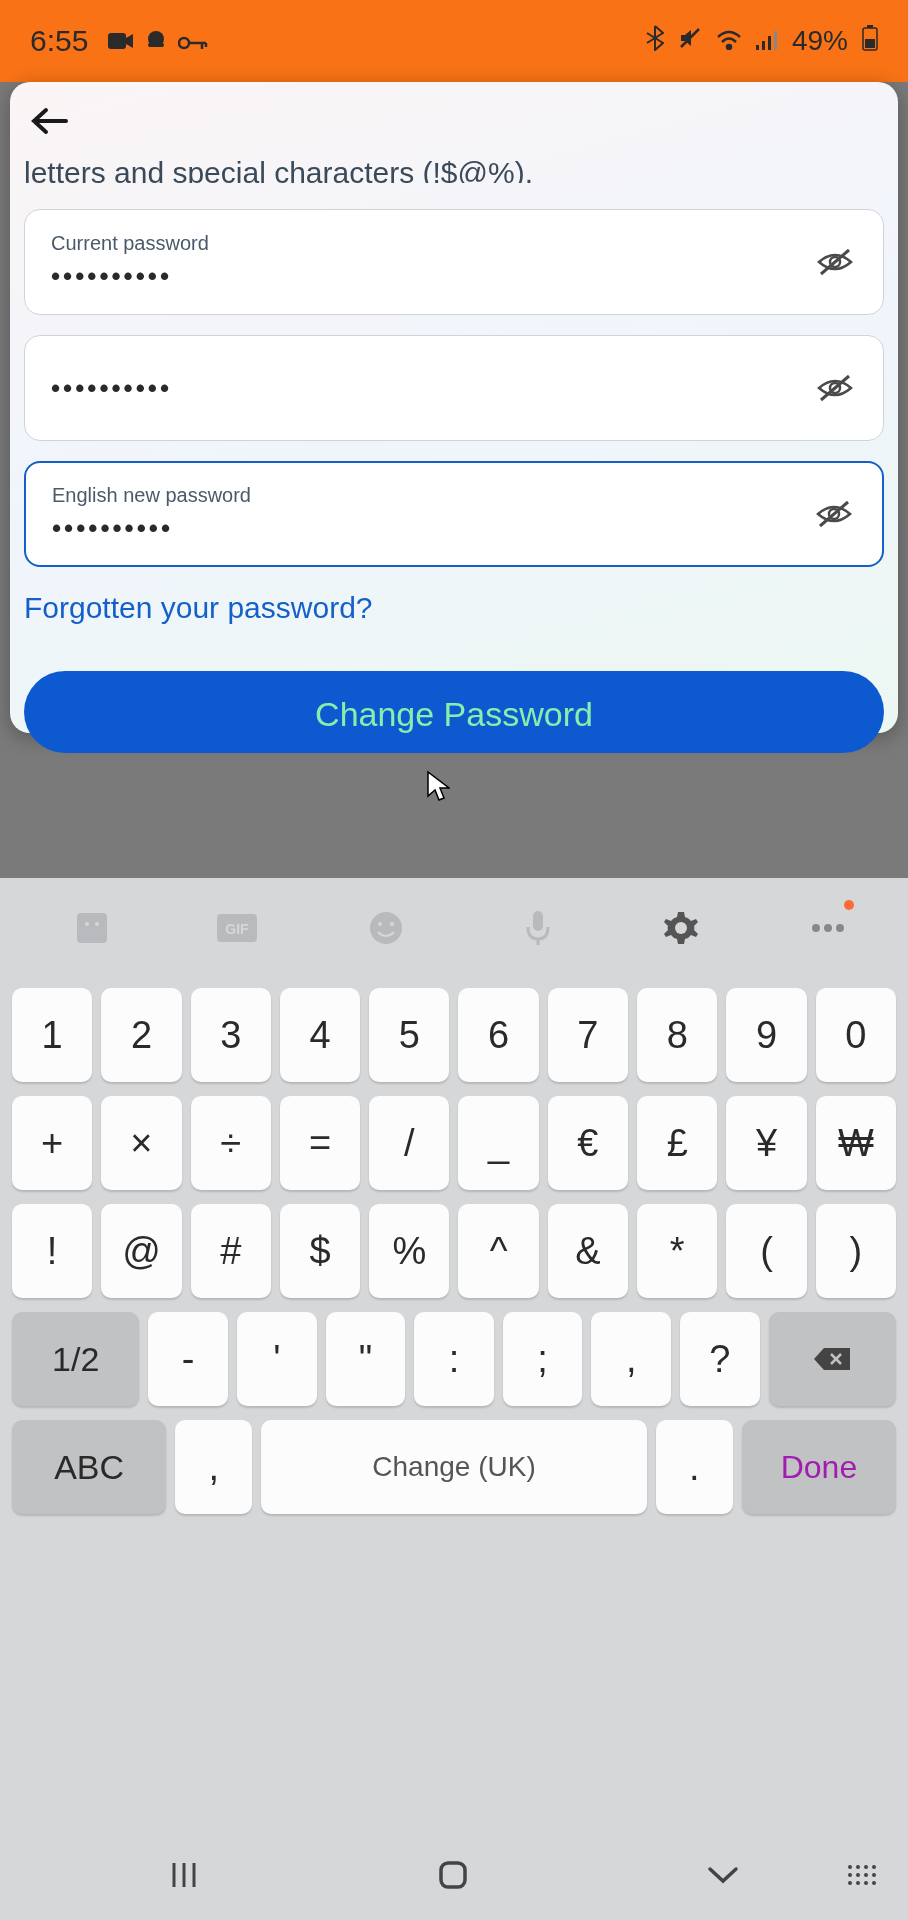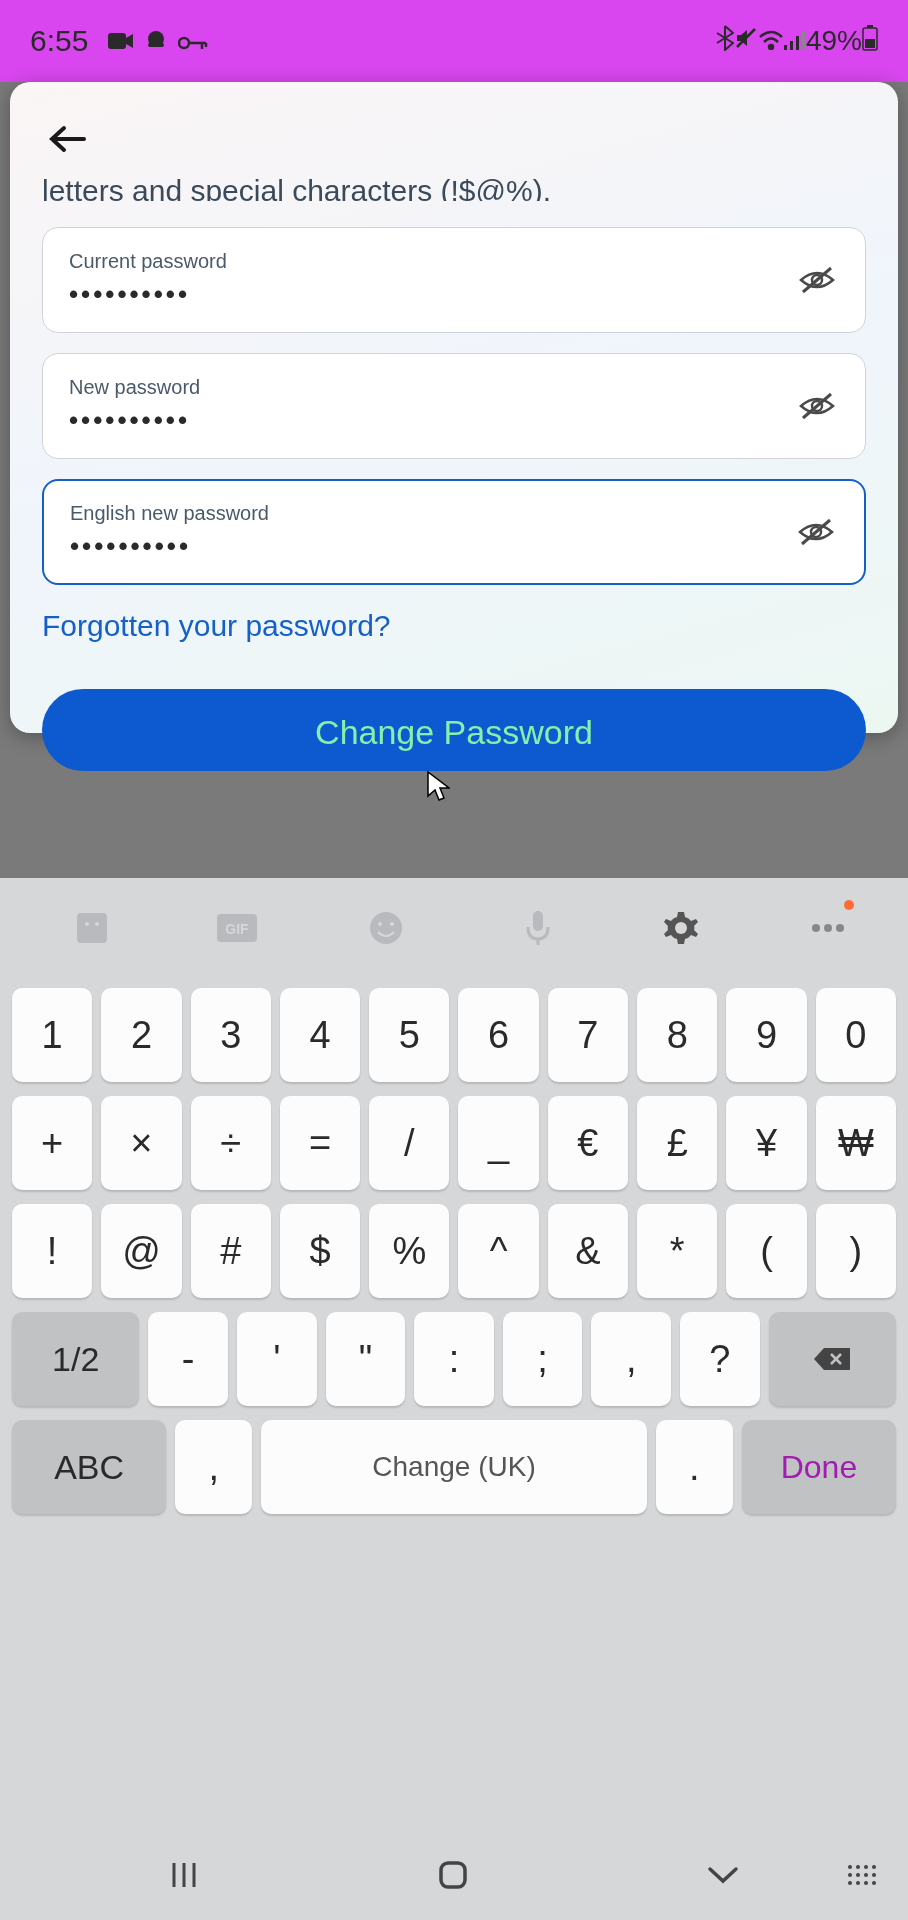--- a/index.html
+++ b/index.html
@@ -19,51 +19,51 @@
     }
     
     .status-bar {
       height: 82px;
       display: flex;
       align-items: center;
       justify-content: space-between;
       padding: 0 30px;
       color: #2a2a2a;
       font-size: 30px;
-      background: #d946ef;
+      background: #f97316;
     }
     
     .status-left {
       display: flex;
       align-items: center;
       gap: 10px;
     }
     
     .status-right {
       display: flex;
       align-items: center;
-      gap: 0;
+      gap: 14px;
       font-size: 28px;
     }
     
     .status-time {
       font-size: 30px;
       font-weight: 500;
       margin-right: 10px;
     }
     
     .app-card {
       position: absolute;
       top: 82px;
       left: 10px;
       right: 10px;
       height: 651px;
       background: linear-gradient(165deg, #fbf5f5 0%, #f0f5fc 50%, #ecf7f2 100%);
       border-radius: 20px;
-      padding: 32px;
+      padding: 14px;
       box-shadow: 0 4px 20px rgba(0,0,0,0.3);
     }
     
     .back-btn {
       width: 50px;
       height: 50px;
       display: flex;
       align-items: center;
       justify-content: center;
       margin-bottom: 10px;
@@ -345,21 +345,20 @@
       <svg width="40" height="32" viewBox="0 0 40 32" fill="none" stroke="#4a4a4a" stroke-width="2.5">
           <path d="M4 16 Q20 2 36 16 Q20 30 4 16 Z"></path>
           <circle cx="20" cy="16" r="5"></circle>
           <line x1="6" y1="28" x2="34" y2="4" stroke-width="3"></line>
         </svg>
     </div>
   </div>
   
   <div class="input-field">
     <div class="input-content">
-      <div class="input-label">New password</div>
       <div class="input-value">••••••••••</div>
     </div>
     <div class="eye-icon">
       <svg width="40" height="32" viewBox="0 0 40 32" fill="none" stroke="#4a4a4a" stroke-width="2.5">
           <path d="M4 16 Q20 2 36 16 Q20 30 4 16 Z"></path>
           <circle cx="20" cy="16" r="5"></circle>
           <line x1="6" y1="28" x2="34" y2="4" stroke-width="3"></line>
         </svg>
     </div>
   </div>

